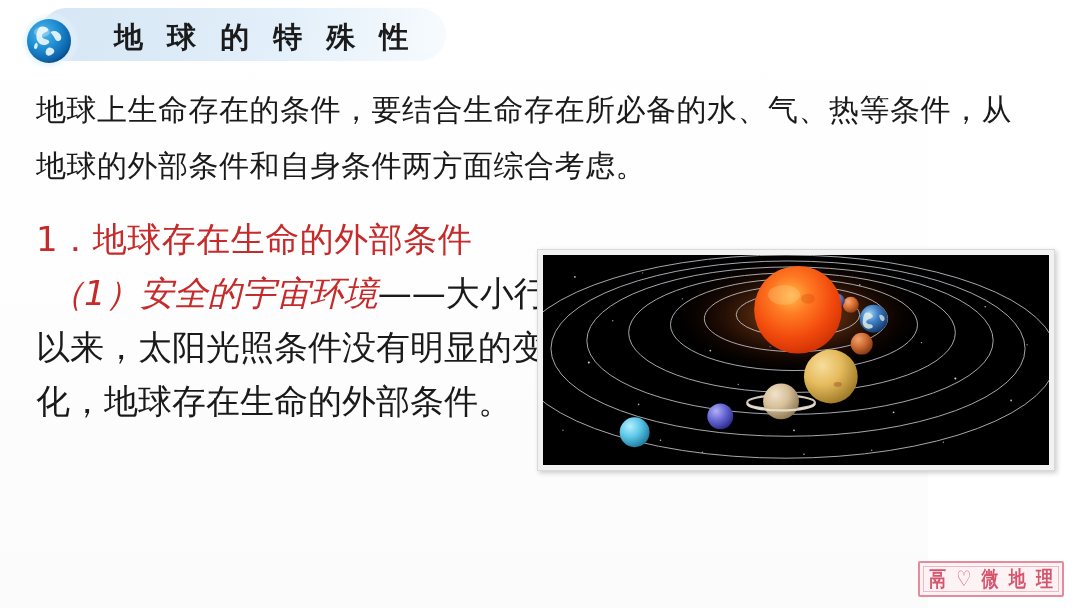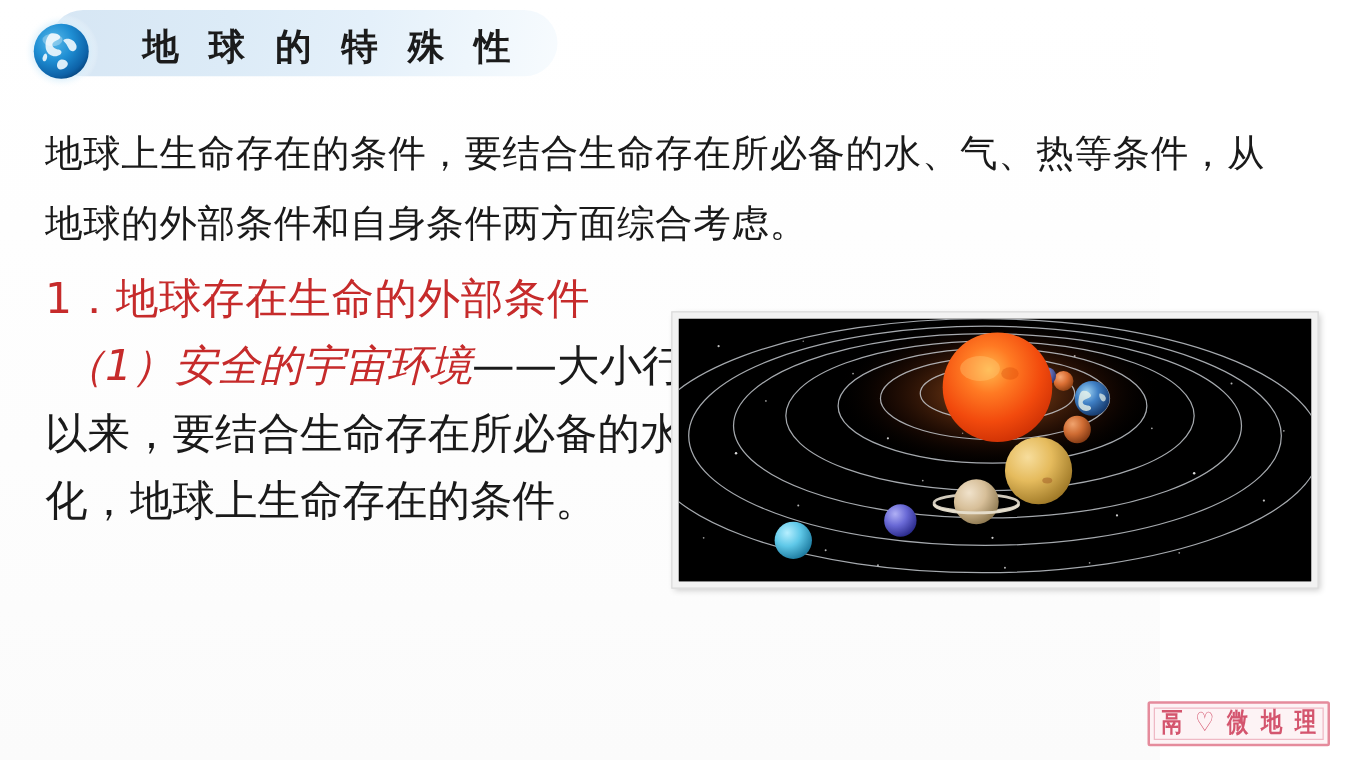--- a/index.html
+++ b/index.html
@@ -66,21 +66,21 @@
     color: #1b1b1b;
     font-family: "DejaVu Sans", "Liberation Sans", sans-serif;
     z-index: 4;
     white-space: nowrap;
   }
 
   
   .intro {
     position: absolute;
     left: 36px;
-    top: 96px;
+    top: 82px;
     width: 1000px;
     font-size: 30px;
     line-height: 56px;
     color: #1a1a1a;
     letter-spacing: 0.5px;
     font-family: "DejaVu Sans", "Liberation Sans", sans-serif;
   }
 
   .col-left {
     position: absolute;
@@ -199,23 +199,23 @@
   <div class="col-left">
 
     <span class="heading-red ln">1．地球存在生命的外部条件</span>
 
     <span class="ln indent">
       <span class="red">（1）安全的宇宙环境</span><span class="blk">——大小行</span>
     </span>
 
 
 
-    <span class="ln">以来，要结合生命存在所必备的水</span>
-
-    <span class="ln">化，地球上生命存在的条件。</span>
+    <span class="ln">以来，太阳光照条件没有明显的变</span>
+
+    <span class="ln">化，地球存在生命的外部条件。</span>
   </div>
 
   <div class="figure">
     <div class="figure-inner">
       <svg class="sky" viewBox="0 0 508 212" preserveAspectRatio="none">
         <defs>
           <radialGradient id="sunGlow" cx="50%" cy="50%" r="50%">
             <stop offset="0%" stop-color="#ffd9a0" stop-opacity="0.55"></stop>
             <stop offset="35%" stop-color="#ff7a2a" stop-opacity="0.30"></stop>
             <stop offset="70%" stop-color="#a33a10" stop-opacity="0.12"></stop>

